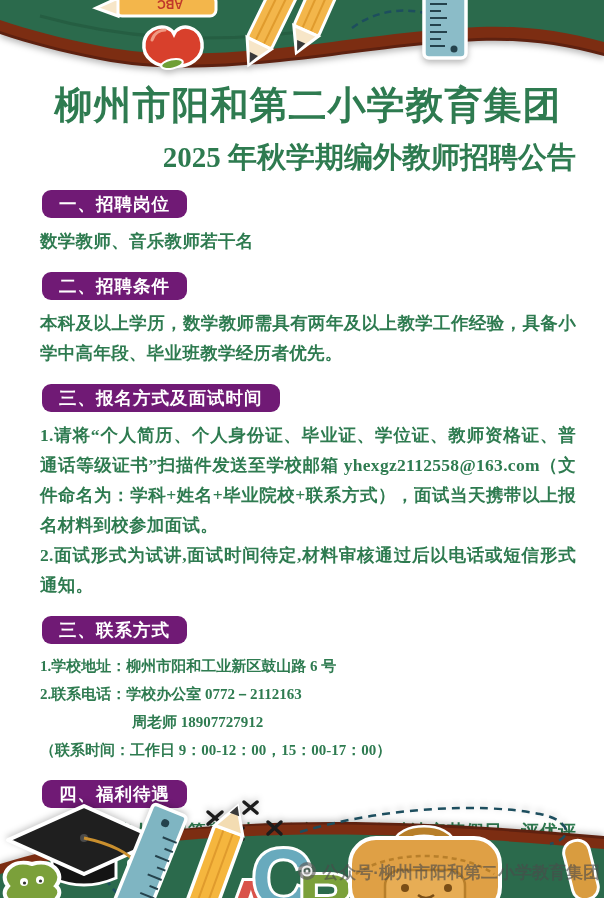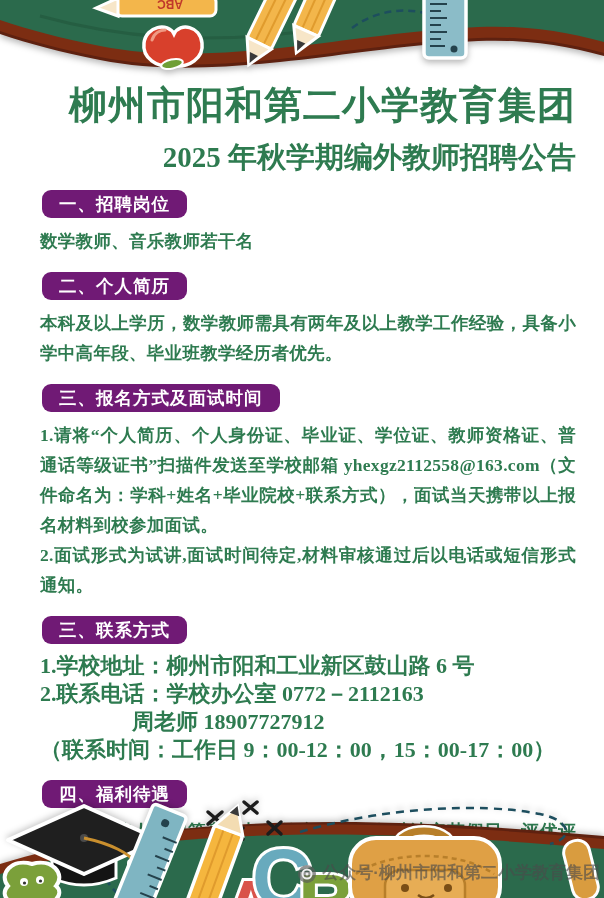--- a/index.html
+++ b/index.html
@@ -4,40 +4,40 @@
 <style>
   html,body{margin:0;padding:0;background:#fff;}
   .page{
     position:relative;width:604px;height:898px;background:#ffffff;overflow:hidden;
     font-family:"Liberation Serif","DejaVu Serif",serif;
   }
   .banner-top{position:absolute;top:0;left:0;filter:drop-shadow(0 3px 3px rgba(0,0,0,.28));}
   .banner-bottom{position:absolute;bottom:0;left:0;filter:drop-shadow(0 -2px 3px rgba(0,0,0,.22));}
   .content{position:absolute;top:78px;left:0;right:0;padding:0 28px 0 40px;}
   .title{
-    font-size:38px;line-height:46px;color:#2e7b50;text-align:right;
+    font-size:38px;line-height:46px;color:#2e7b50;text-align:center;
     margin:4px 0 0;font-weight:bold;letter-spacing:1px;
   }
   .subtitle{
     font-size:29px;line-height:34px;color:#2e7b50;text-align:right;
     margin:12px 0 0;font-weight:bold;
   }
   .sec-btn{
     display:block;width:fit-content;background:#701a75;color:#ffffff;
     font-size:17.5px;line-height:28px;font-weight:bold;padding:0 17px;
     border-radius:9px;margin:16px 0 8px 2px;letter-spacing:1px;
   }
   .body-p{
     color:#2e7b50;font-size:17.5px;line-height:30px;margin:0;
     text-align:justify;font-weight:600;letter-spacing:.3px;
   }
-  .contact-line{color:#2e7b50;font-size:22px;line-height:28px;margin:0;font-weight:600;}
+  .contact-line{color:#2e7b50;font-size:15px;line-height:28px;margin:0;font-weight:600;}
   .teachers{display:flex;gap:84px;padding-left:92px;}
   .watermark{
-    position:absolute;right:4px;bottom:14px;display:flex;align-items:flex-end;gap:5px;
+    position:absolute;right:4px;bottom:14px;display:flex;align-items:flex-start;gap:5px;
     color:rgba(75,75,75,.62);font-size:17px;font-weight:600;z-index:5;
     font-family:"Liberation Sans","DejaVu Sans",sans-serif;
   }
 </style>
 </head>
 <body>
 
 <div class="page">
 
   <svg class="banner-top" width="604" height="78" viewBox="0 0 604 78">
@@ -88,21 +88,21 @@
   <div class="content">
     <h1 class="title">柳州市阳和第二小学教育集团</h1>
     <h2 class="subtitle">2025 年秋学期编外教师招聘公告</h2>
 
     <section>
       <div class="sec-btn">一、招聘岗位</div>
       <p class="body-p">数学教师、音乐教师若干名</p>
     </section>
 
     <section>
-      <div class="sec-btn">二、个人简历</div>
+      <div class="sec-btn">二、招聘条件</div>
       <p class="body-p">本科及以上学历，数学教师需具有两年及以上教学工作经验，具备小学中高年段、毕业班教学经历者优先。</p>
     </section>
 
     <section>
       <div class="sec-btn">三、报名方式及面试时间</div>
       <p class="body-p">1.请将“个人简历、个人身份证、毕业证、学位证、教师资格证、普通话等级证书”扫描件发送至学校邮箱 yhexgz2112558@163.com（文件命名为：学科+姓名+毕业院校+联系方式），面试当天携带以上报名材料到校参加面试。</p>
       <p class="body-p">2.面试形式为试讲,面试时间待定,材料审核通过后以电话或短信形式通知。</p>
     </section>
 
     <section>

